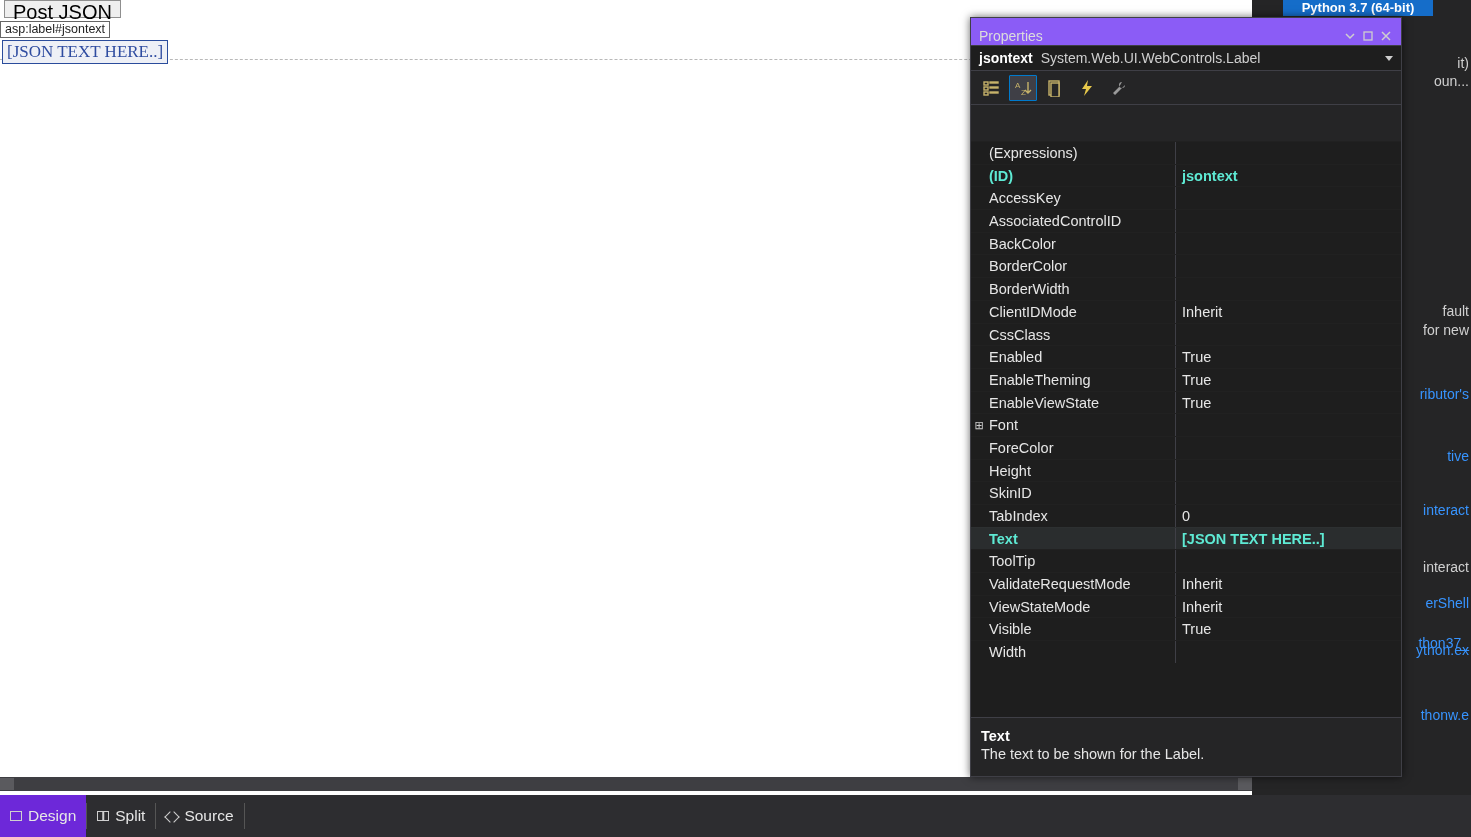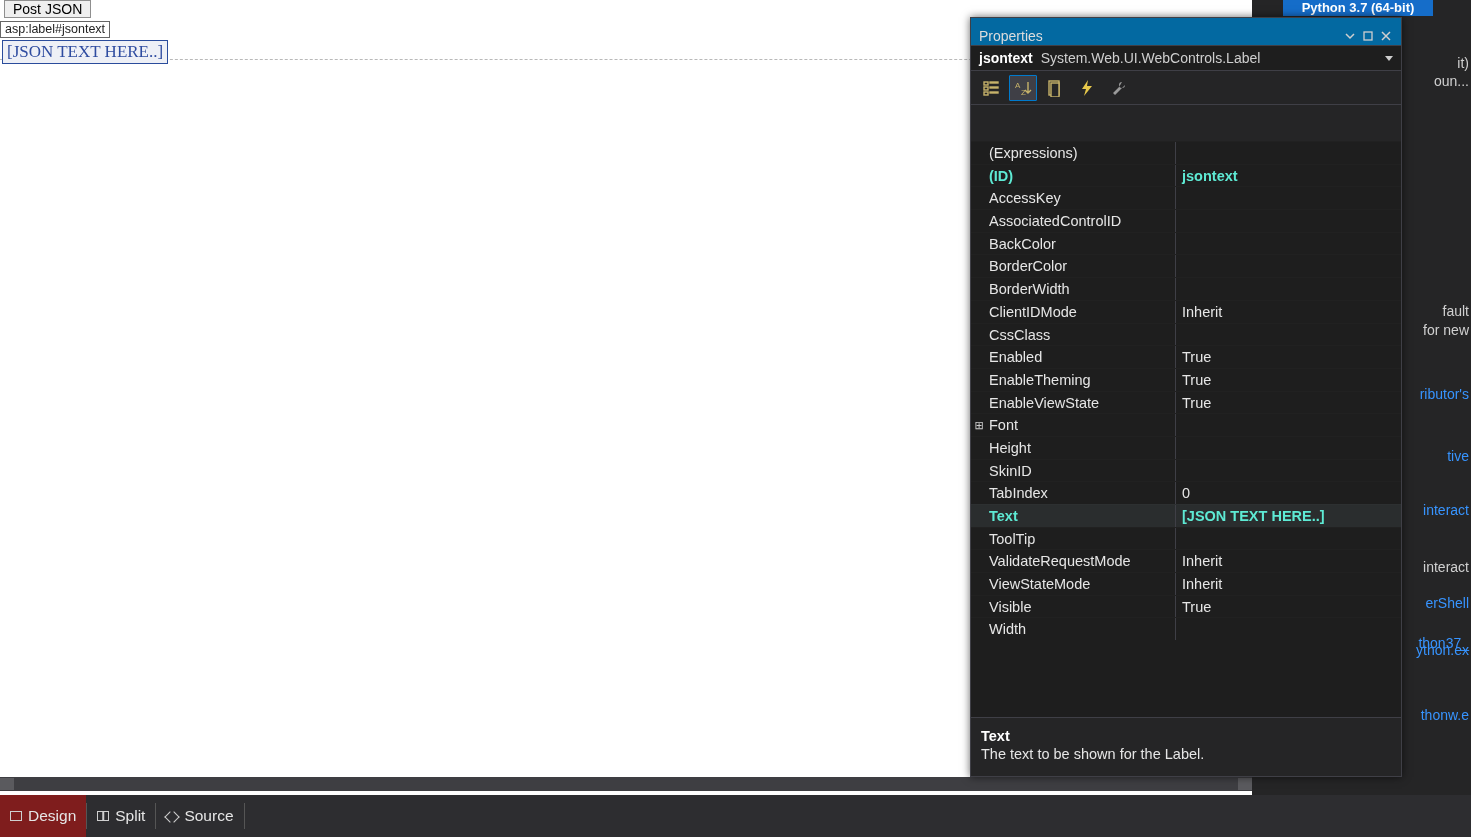--- a/index.html
+++ b/index.html
@@ -22,21 +22,21 @@
   }
   .design-top-row {
     height: 60px;
     border-bottom: 1px dashed #b9b9b9;
   }
   .post-json-btn {
     position: absolute;
     left: 4px; top: 0;
     height: 18px;
     padding: 0 8px;
-    font-size: 14px;
+    font-size: 20px;
     color: #000;
     background: #efefef;
     border: 1px solid #8f8f8f;
   }
   .tag-chip {
     position: absolute;
     left: 0; top: 21px;
     height: 17px;
     padding: 0 4px;
     background: #fff;
@@ -111,21 +111,21 @@
     align-items: center;
     gap: 6px;
     padding: 0 10px;
     height: 100%;
     cursor: pointer;
   }
   .bottom-tabs .sep {
     width: 1px; height: 26px; background: #555;
   }
   .bottom-tabs .active {
-    background: #7f1d1d;
+    background: #6d28d9;
   }
   .tab-ico {
     display:inline-block;
     width: 12px; height: 10px;
     border: 1.5px solid #cfcfcf;
     position: relative;
   }
   .tab-ico.split::after{
     content:"";
     position:absolute; left:50%; top:0; bottom:0;
@@ -150,21 +150,21 @@
     box-shadow: 0 0 8px rgba(0,0,0,.6);
     display: flex;
     flex-direction: column;
     color: #dcdcdc;
   }
   .props-titlebar {
     height: 27px;
     padding: 8px 6px 0 8px;
     display: flex;
     align-items: center;
-    background: #0369a1;
+    background: #8b5cf6;
     font-size: 14px;
   }
   .props-titlebar .title { flex: 1; }
   .props-titlebar .tb-btn {
     width: 18px; height: 18px;
     display: flex; align-items: center; justify-content: center;
     cursor: pointer;
     color:#cfcfcf;
   }
 
@@ -466,20 +466,27 @@
         <div class="gutter">
           <span class="expander">⊞</span>
         </div>
         <div class="pname">Font</div>
         <div class="pvalue"></div>
       </div>
       <div class="prop-row">
         <div class="gutter">
           <span class="expander"></span>
         </div>
+        <div class="pname">ForeColor</div>
+        <div class="pvalue"></div>
+      </div>
+      <div class="prop-row">
+        <div class="gutter">
+          <span class="expander"></span>
+        </div>
         <div class="pname">Height</div>
         <div class="pvalue"></div>
       </div>
       <div class="prop-row">
         <div class="gutter">
           <span class="expander"></span>
         </div>
         <div class="pname">SkinID</div>
         <div class="pvalue"></div>
       </div>

